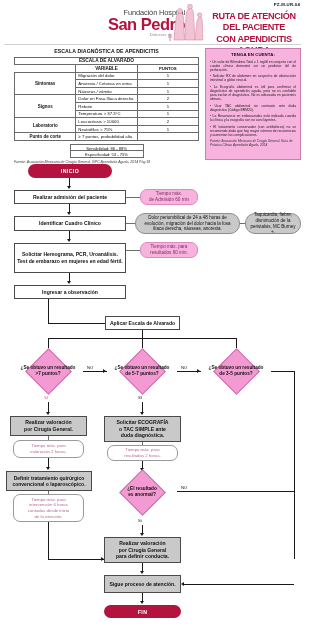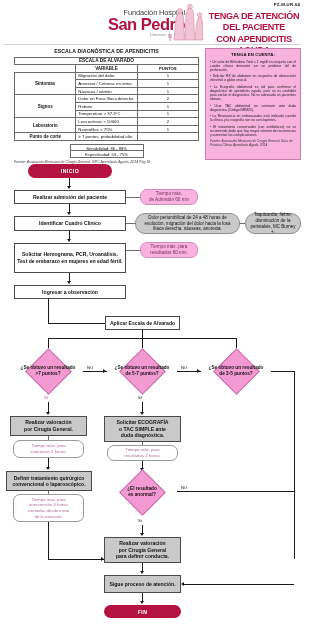--- a/index.html
+++ b/index.html
@@ -165,21 +165,21 @@
           <path d="M27 36 L29 17 Q30 13 32 13 Q34 13 34.3 17 L34.8 36 Z"></path>
         </g>
         <circle cx="12" cy="7" r="2.4" fill="#f2c3d4" stroke="#d98ca8" stroke-width="0.6"></circle>
         <circle cx="22" cy="2.6" r="2.4" fill="#f2c3d4" stroke="#d98ca8" stroke-width="0.6"></circle>
         <circle cx="31.6" cy="11" r="2.2" fill="#f2c3d4" stroke="#d98ca8" stroke-width="0.6"></circle>
         <path d="M2 30 L2 37 M0 33 L4.2 33" stroke="#d98ca8" stroke-width="1.1" fill="none"></path>
       </svg>
     </div>
 
     <div class="title-block">
-      <div>TENGA DE ATENCIÓN DEL PACIENTE</div>
+      <div>RUTA DE ATENCIÓN DEL PACIENTE</div>
       <div>CON APENDICITIS AGUDA</div>
     </div>
   </div>
   <div class="hr-top"></div>
 
   <div class="scale-wrap">
     <div class="scale-title">ESCALA DIAGNÓSTICA DE APENDICITIS</div>
 
     <table class="alv">
       <tbody>

